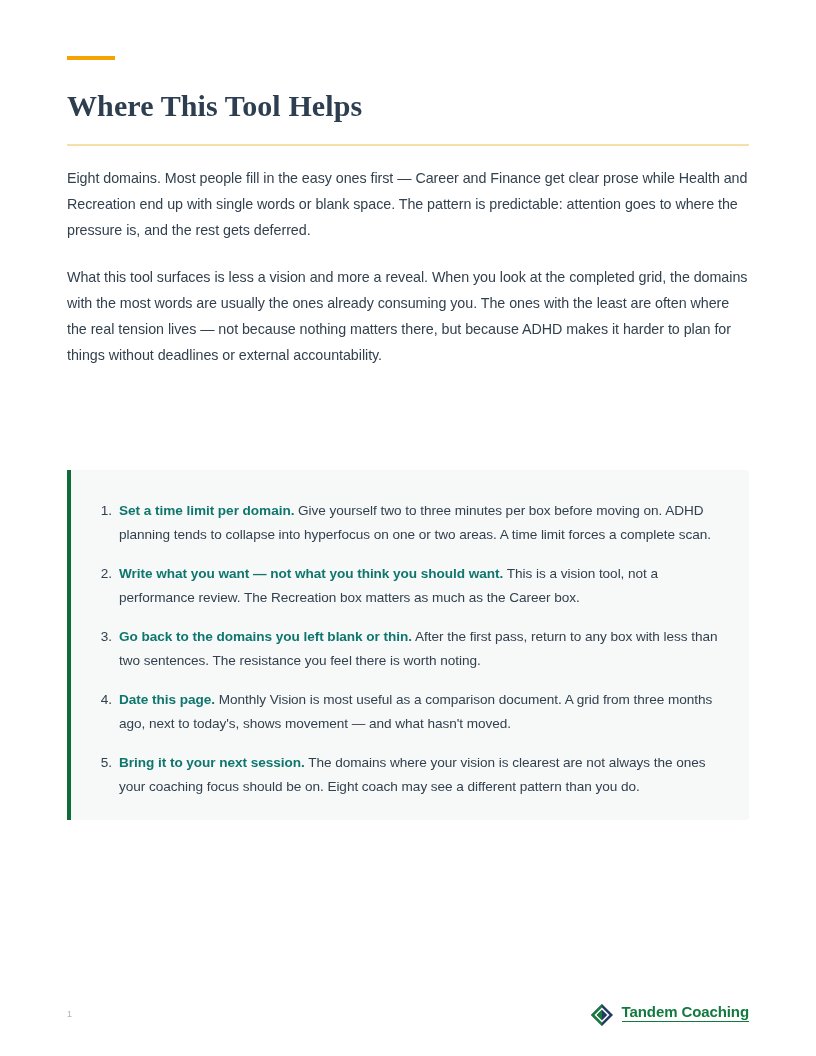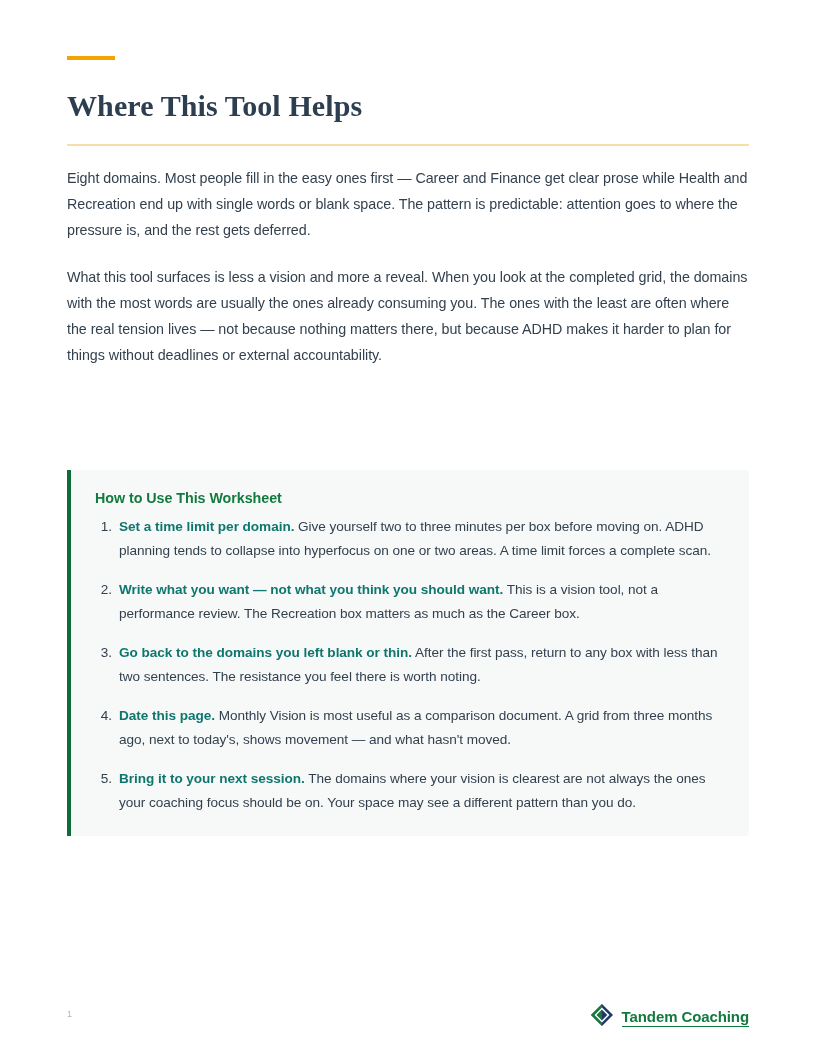--- a/index.html
+++ b/index.html
@@ -150,21 +150,21 @@
     font-size: 9px;
     color: #AEB4BC;
     letter-spacing: 0.2px;
   }
 
   .brand {
     position: absolute;
     right: 67px;
     top: 3px;
     display: flex;
-    align-items: flex-end;
+    align-items: flex-start;
     gap: 8px;
   }
 
   .brand-mark {
     width: 24px;
     height: 24px;
     display: block;
   }
 
   .brand-name {
@@ -191,37 +191,36 @@
     <div class="title-rule"></div>
 
     <div class="body-block">
       <p class="body">Eight domains. Most people fill in the easy ones first — Career and Finance get clear prose while Health and Recreation end up with single words or blank space. The pattern is predictable: attention goes to where the pressure is, and the rest gets deferred.</p>
       <p class="body">What this tool surfaces is less a vision and more a reveal. When you look at the completed grid, the domains with the most words are usually the ones already consuming you. The ones with the least are often where the real tension lives — not because nothing matters there, but because ADHD makes it harder to plan for things without deadlines or external accountability.</p>
     </div>
 
   </div>
 
   <div class="callout">
-    <div class="callout-title">How to Use This Worksheet</div>
 
     <ol class="steps">
       <li>
         <span class="num">1.</span><span class="lead">Set a time limit per domain.</span><span> Give yourself two to three minutes per box before moving on. ADHD planning tends to collapse into hyperfocus on one or two areas. A time limit forces a complete scan.</span>
       </li>
       <li>
         <span class="num">2.</span><span class="lead">Write what you want — not what you think you should want.</span><span> This is a vision tool, not a performance review. The Recreation box matters as much as the Career box.</span>
       </li>
       <li>
         <span class="num">3.</span><span class="lead">Go back to the domains you left blank or thin.</span><span> After the first pass, return to any box with less than two sentences. The resistance you feel there is worth noting.</span>
       </li>
       <li>
         <span class="num">4.</span><span class="lead">Date this page.</span><span> Monthly Vision is most useful as a comparison document. A grid from three months ago, next to today's, shows movement — and what hasn't moved.</span>
       </li>
       <li>
-        <span class="num">5.</span><span class="lead">Bring it to your next session.</span><span> The domains where your vision is clearest are not always the ones your coaching focus should be on. Your space may see a different pattern than you do.</span>
+        <span class="num">5.</span><span class="lead">Bring it to your next session.</span><span> The domains where your vision is clearest are not always the ones your coaching focus should be on. Eight coach may see a different pattern than you do.</span>
       </li>
     </ol>
   </div>
 
   <div class="footer">
     <div class="page-number">1</div>
 
     <div class="brand">
       <svg class="brand-mark" viewBox="0 0 48 48">
         <path d="M24 2 L46 24 L24 46 L2 24 Z" fill="#1F3864"></path>

